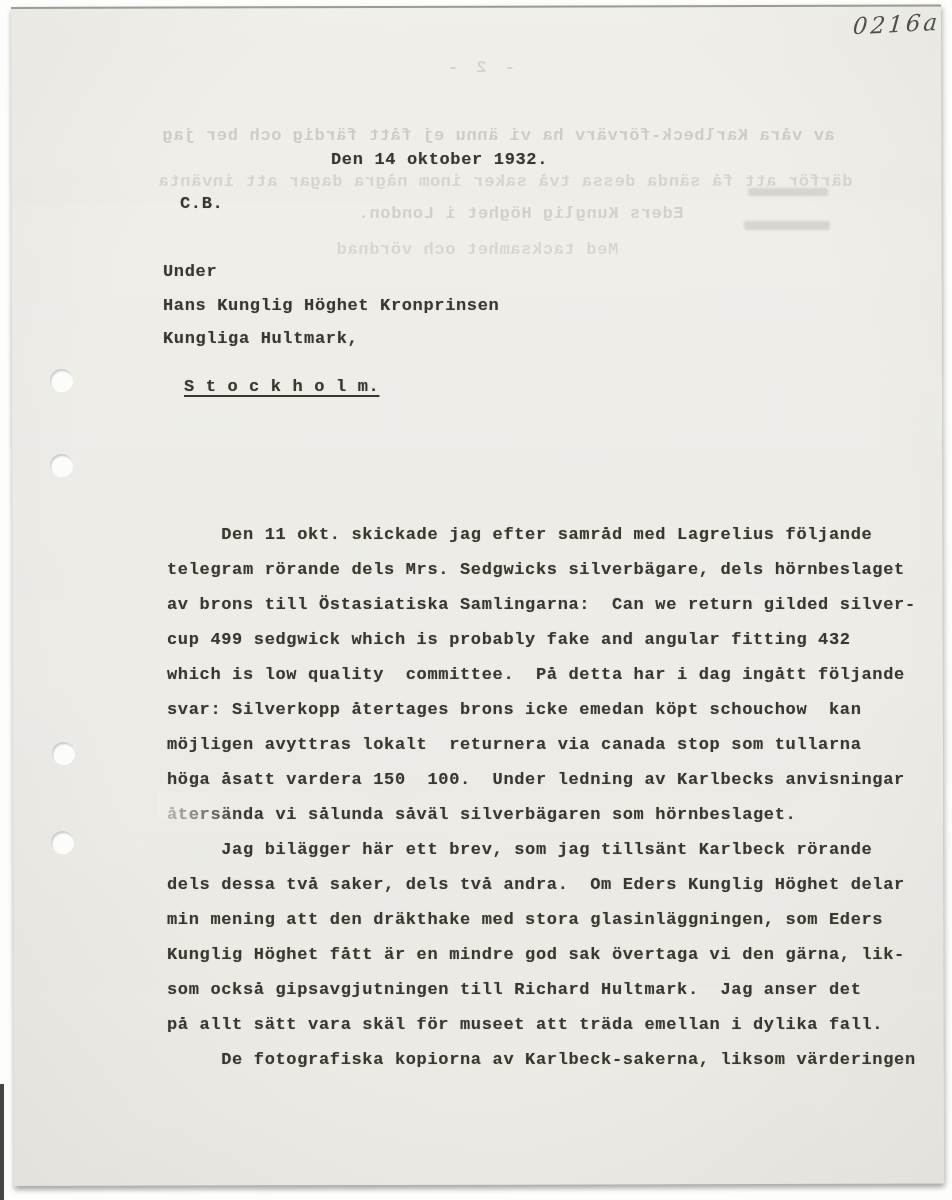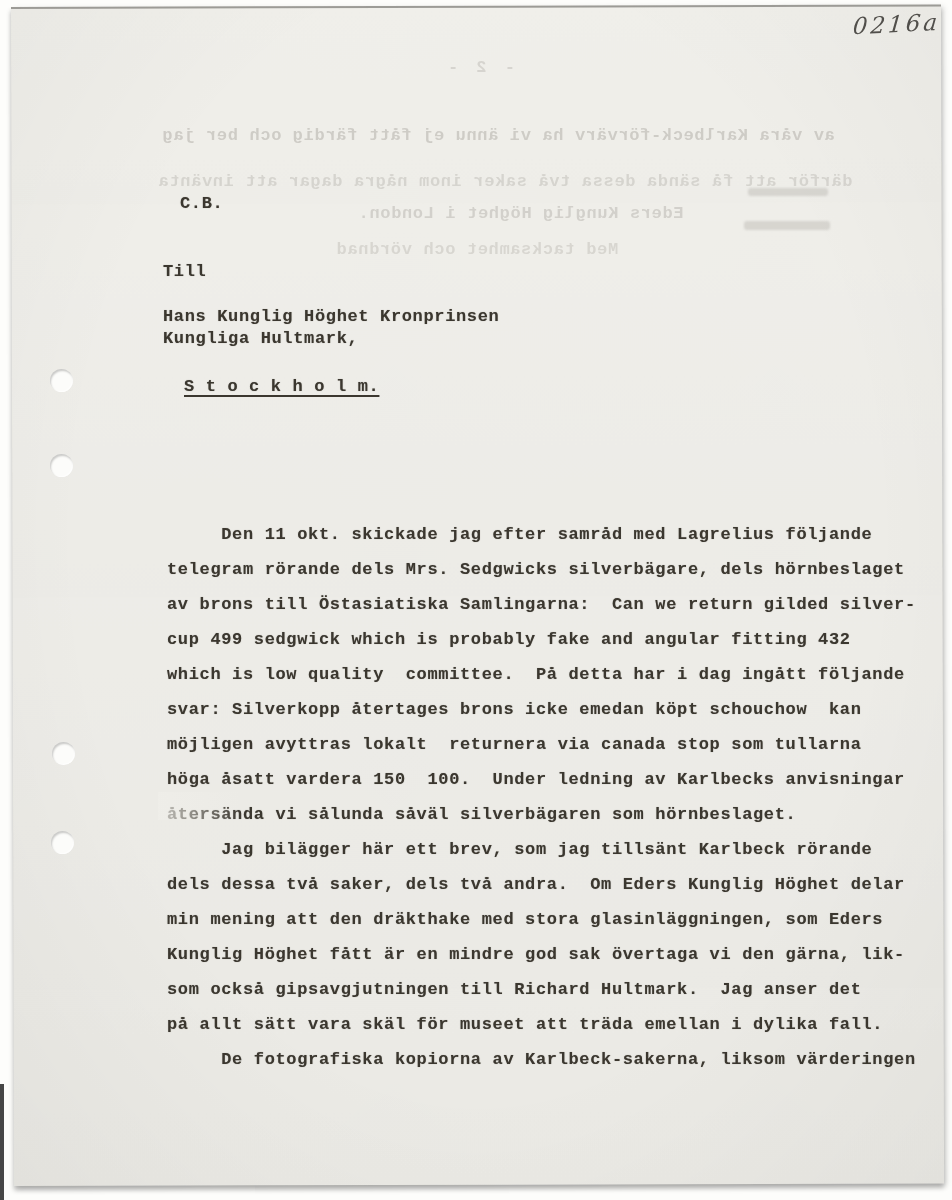--- a/index.html
+++ b/index.html
@@ -89,25 +89,26 @@
     <div class="bleed" style="left:444px;top:57px;opacity:.45;letter-spacing:4px;">- 2 -</div>
 
     <div class="bleed" style="left:162px;top:125px;opacity:.60;">av våra Karlbeck-förvärv ha vi ännu ej fått färdig och ber jag</div>
     <div class="bleed" style="left:158px;top:171px;opacity:.45;">därför att få sända dessa två saker inom några dagar att invänta</div>
     <div class="bleed" style="left:358px;top:203px;opacity:.52;">Eders Kunglig Höghet i London.</div>
     <div class="bleed" style="left:336px;top:239px;opacity:.42;">Med tacksamhet och vördnad</div>
 
     <div class="smudge" style="left:748px;top:188px;width:80px;height:8px;"></div>
     <div class="smudge" style="left:744px;top:221px;width:86px;height:9px;"></div>
 
+    <div class="typewriter" style="left:331px;top:149px;">Den 14 oktober 1932.</div>
 
     <div class="typewriter" style="left:180px;top:193px;">C.B.</div>
 
-    <div class="typewriter" style="left:163px;top:261px;">Till</div>
-    <div class="typewriter" style="left:163px;top:306px;">Hans Kunglig Höghet Kronprinsen</div>
+    <div class="typewriter" style="left:163px;top:261px;">Under</div>
+    <div class="typewriter" style="left:163px;top:295px;">Hans Kunglig Höghet Kronprinsen</div>
     <div class="typewriter" style="left:163px;top:328px;">Kungliga Hultmark,</div>
     <div class="typewriter underlined" style="left:184px;top:360px;margin-top:16px;">S t o c k h o l m.</div>
 
 
     <pre class="typewriter body-block" style="left:163px;top:513px;">     Den 11 okt. skickade jag efter samråd med Lagrelius följande
 telegram rörande dels Mrs. Sedgwicks silverbägare, dels hörnbeslaget
 av brons till Östasiatiska Samlingarna:  Can we return gilded silver-
 cup 499 sedgwick which is probably fake and angular fitting 432
 which is low quality  committee.  På detta har i dag ingått följande
 svar: Silverkopp återtages brons icke emedan köpt schouchow  kan

